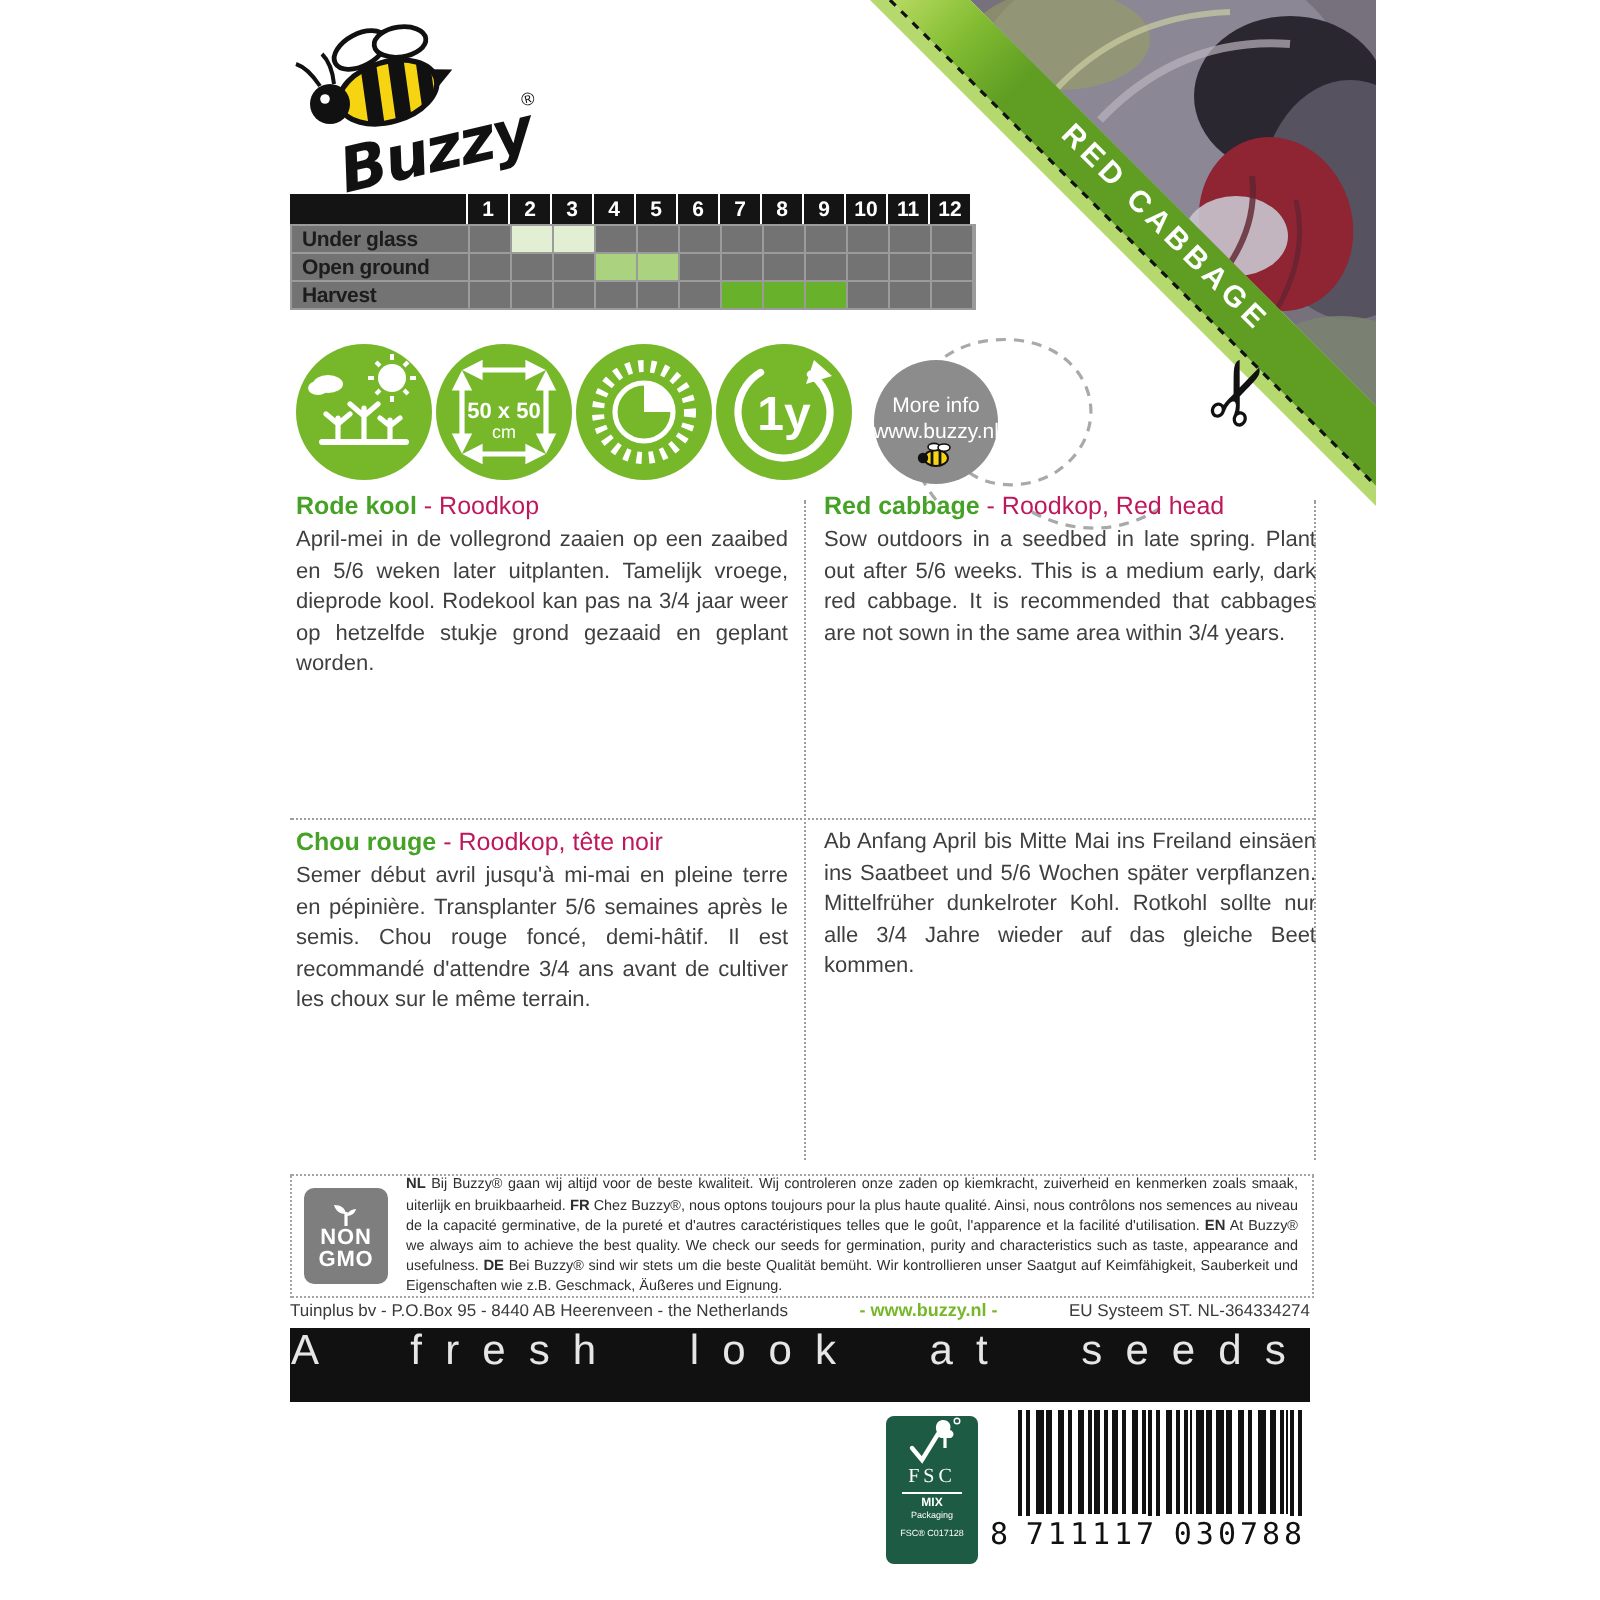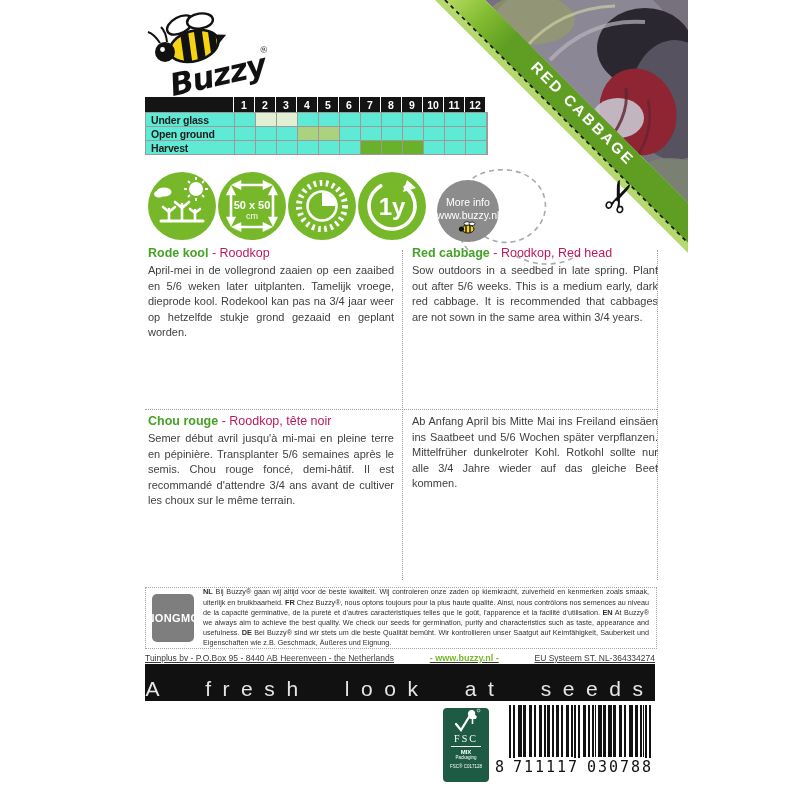--- a/index.html
+++ b/index.html
@@ -7,49 +7,49 @@
           font-family:"Liberation Sans","DejaVu Sans",sans-serif;color:#3d3d3d;}
   .abs{position:absolute;}
 
   
   .cal{left:145px;top:97px;width:343px;}
   .cal-head{display:grid;grid-template-columns:88px repeat(12,20px);gap:1px;background:#fff;}
   .cal-head .hc{background:#141414;color:#fff;font-weight:bold;font-size:10.5px;
                 height:15px;display:flex;align-items:center;justify-content:center;}
   .cal-body{display:grid;grid-template-columns:88px repeat(12,20px);gap:1px;
             background:#9b9b9b;border:1px solid #9b9b9b;}
-  .cal-body .bc{background:#5eead4;height:13px;}
+  .cal-body .bc{background:#737373;height:13px;}
   .cal-body .lab{font-size:10.5px;font-weight:bold;color:#1c1c1c;display:flex;
                  align-items:center;padding-left:5px;letter-spacing:-0.2px;}
 
   
   .section{width:246px;}
   .sec-head{font-size:12.5px;margin-bottom:3px;}
   .sec-head b{color:#46a226;}
   .sec-head span{color:#be185d;text-align:right;}
   .sec-body{margin:0;font-size:11px;line-height:15.5px;text-align:justify;color:#3f3f3f;}
 
   .dot-v{border-left:1px dotted #9e9e9e;width:0;}
   .dot-h{border-top:1px dotted #9e9e9e;height:0;}
 
   
   .quality{left:145px;top:587px;width:510px;height:60px;border:1px dotted #a5a5a5;
            display:flex;align-items:center;}
   .gmo{width:42px;height:48px;background:#7e7e7e;border-radius:5px;margin-left:6px;
-       flex:0 0 auto;display:flex;flex-direction:row;align-items:center;justify-content:center;}
+       flex:0 0 auto;display:flex;flex-direction:column;align-items:center;justify-content:center;}
   .gmo span{color:#fff;font-weight:bold;font-size:11px;line-height:10.5px;letter-spacing:.4px;}
   .quality p{margin:0 7px 0 9px;font-size:7.2px;line-height:10.2px;text-align:justify;color:#2f2f2f;}
   .quality p b{font-size:7.4px;}
 
   
-  .addr{left:145px;top:650px;width:510px;height:13px;display:flex;align-items:flex-end;
-        justify-content:space-between;font-size:8.5px;color:#3a3a3a;text-decoration:underline;}
+  .addr{left:145px;top:650px;width:510px;height:13px;display:flex;align-items:flex-start;
+        justify-content:space-between;font-size:8.5px;color:#3a3a3a;}
   .addr .site{color:#76b82a;font-weight:bold;font-size:9px;}
   .banner{left:145px;top:664px;width:510px;height:37px;background:#111;color:#e6e6e6;
-          display:flex;align-items:flex-end;justify-content:center;font-size:21px;
+          display:flex;align-items:flex-start;justify-content:center;font-size:21px;
           letter-spacing:0.55em;word-spacing:0.85em;}
 
   
   .fsc{left:443px;top:708px;width:46px;height:74px;background:#1e5b45;border-radius:4px;
        display:flex;flex-direction:column;align-items:center;color:#fff;}
   .fsc .name{font-family:"Liberation Serif",serif;font-size:10px;letter-spacing:2px;margin-top:-1px;}
   .fsc .rule{width:30px;border-top:1px solid #fff;margin:2px 0;}
   .fsc .mix{font-size:6px;font-weight:bold;}
   .fsc .pkg{font-size:4.5px;}
   .fsc .lic{font-size:4.5px;margin-top:4px;}

